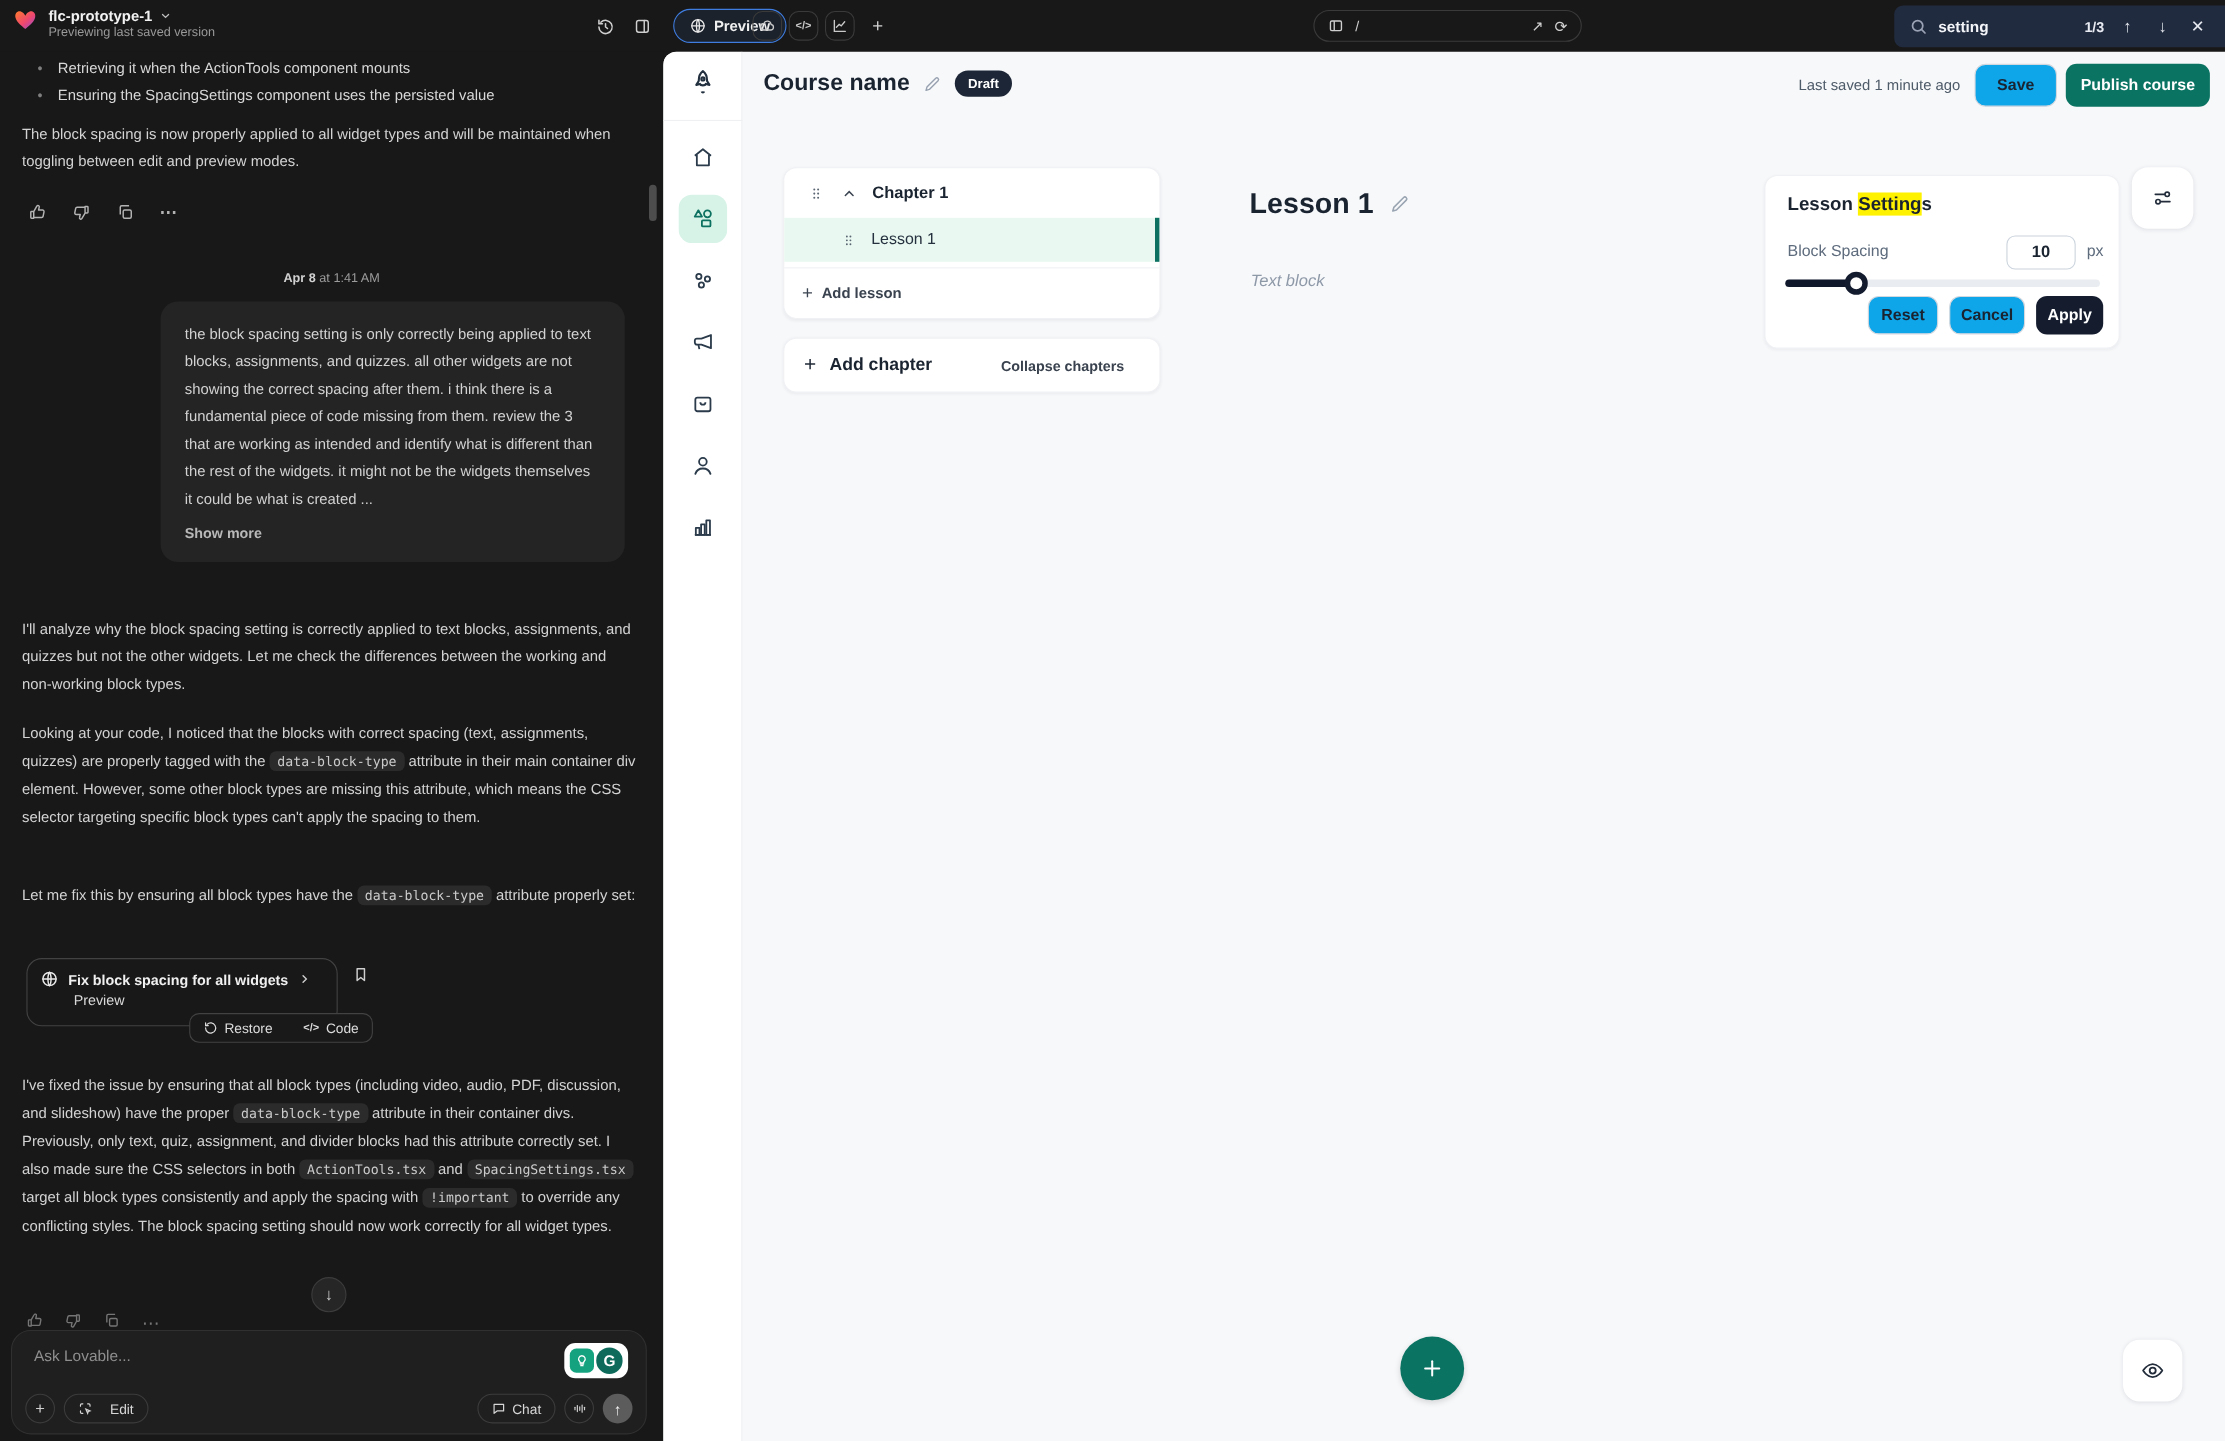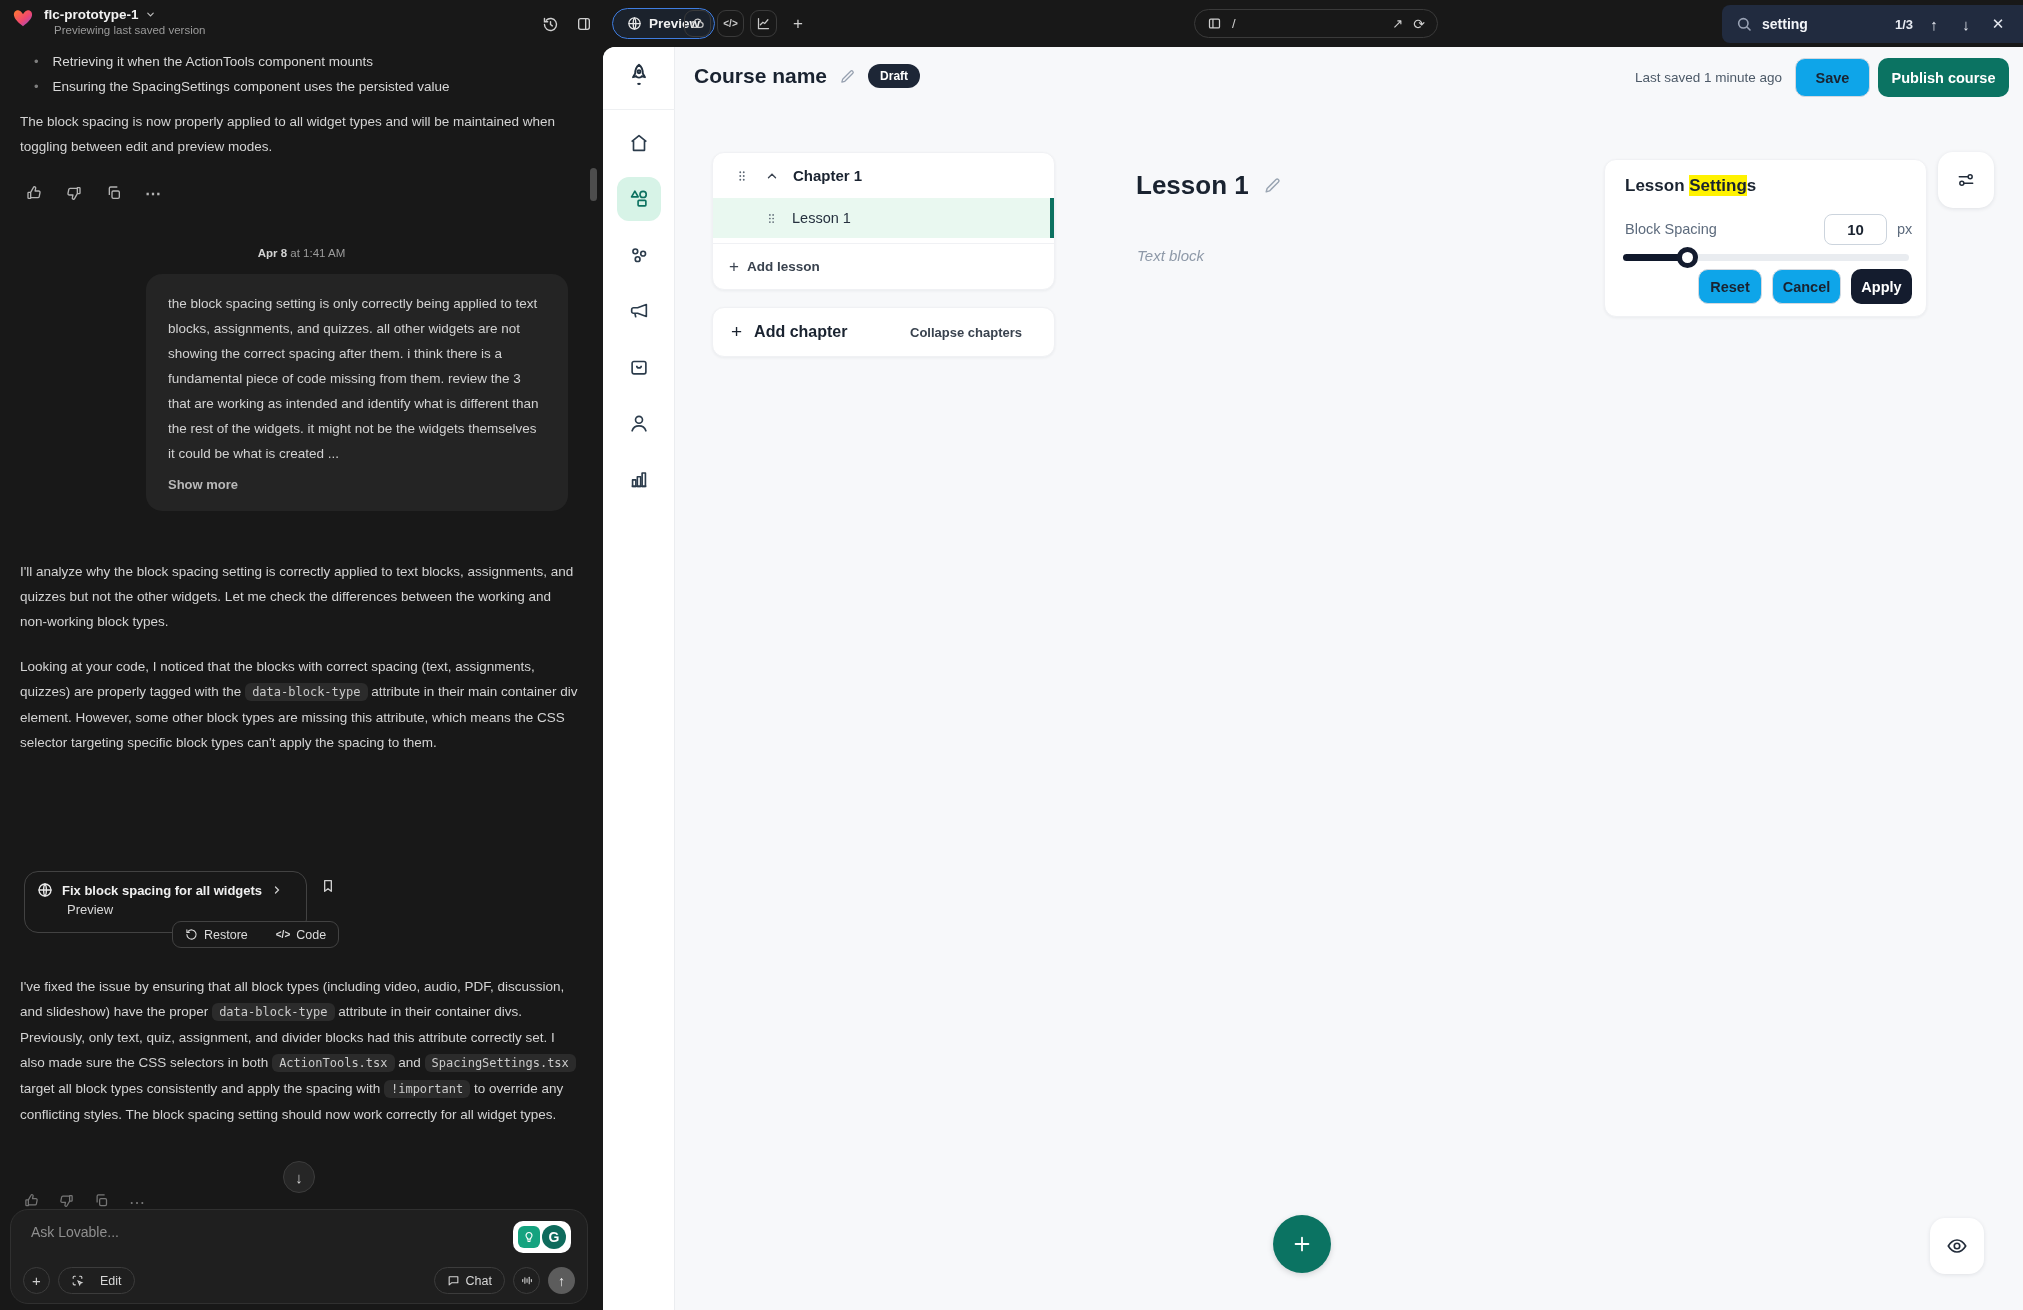--- a/index.html
+++ b/index.html
@@ -4,21 +4,21 @@
 <style>
   * { margin:0; padding:0; box-sizing:border-box; }
   html,body { width:2023px; height:1310px; overflow:hidden; }
   body { background:#181818; font-family:"Liberation Sans", sans-serif; }
   svg { display:block; }
 
   
   #topbar { position:absolute; left:0; top:0; width:2023px; height:47px; background:#181818; }
   .tb-left { position:absolute; left:12px; top:7px; display:flex; gap:10px; align-items:flex-start; }
   .tb-title { color:#f2f2f2; font-size:13.5px; font-weight:700; display:flex; align-items:center; gap:6px; }
-  .tb-sub { color:#9a9a9a; font-size:11.5px; margin-top:2px;margin-left:10px; }
+  .tb-sub { color:#9a9a9a; font-size:11.5px; margin-top:2px; }
   .tb-iconbtn { position:absolute; top:12px; width:24px; height:24px; color:#cfcfcf; display:flex; align-items:center; justify-content:center; cursor:pointer; }
   .pill-preview { position:absolute; left:612px; top:8px; height:31px; border:1.5px solid #3f7de0; background:rgba(63,125,224,0.10); border-radius:16px; display:flex; align-items:center; gap:7px; padding:0 14px; color:#f0f0f0; font-size:13.5px; font-weight:700; }
   .sqbtn { position:absolute; top:10px; width:27px; height:27px; border:1px solid #3a3a3a; border-radius:9px; color:#c9c9c9; display:flex; align-items:center; justify-content:center; font-size:10px; }
   .urlbar { position:absolute; left:1194px; top:9px; width:244px; height:29px; border:1px solid #3a3a3a; border-radius:15px; display:flex; align-items:center; color:#cfcfcf; padding:0 12px; gap:10px; }
   .urlbar .grow { flex:1; }
   .findbar { position:absolute; right:0; top:5px; width:301px; height:38px; background:#212b3f; border-radius:8px 0 0 8px; display:flex; align-items:center; padding:0 14px; gap:10px; color:#e8ebf2; }
   .findbar .q { font-size:14px; font-weight:700; color:#f2f4f8; flex:1; }
   .findbar .cnt { font-size:13px; font-weight:700; }
   .findbar .fbtn { width:22px; height:22px; display:flex; align-items:center; justify-content:center; font-size:15px; color:#e6e9f0; cursor:pointer; }
 
@@ -220,20 +220,23 @@
     <span>the block spacing setting is only correctly being applied to text blocks, assignments, and quizzes. all other widgets are not showing the correct spacing after them. i think there is a fundamental piece of code missing from them. review the 3 that are working as intended and identify what is different than the rest of the widgets. it might not be the widgets themselves it could be what is created ...</span>
     <div class="showmore">Show more</div>
   </div>
 
   <div class="para" style="top:512px;">I'll analyze why the block spacing setting is correctly applied to text blocks, assignments, and quizzes but not the other widgets. Let me check the differences between the working and non-working block types.</div>
 
   <div class="para" style="top:607px;">
     <span>Looking at your code, I noticed that the blocks with correct spacing (text, assignments, quizzes) are properly tagged with the </span><code class="chip">data-block-type</code><span> attribute in their main container div element. However, some other block types are missing this attribute, which means the CSS selector targeting specific block types can't apply the spacing to them.</span>
   </div>
 
+  <div class="para" style="top:754px;">
+    <span>Let me fix this by ensuring all block types have the </span><code class="chip">data-block-type</code><span> attribute properly set:</span>
+  </div>
 
   <div class="vcard">
     <div class="vcard-r1">
       <svg width="16" height="16" viewBox="0 0 24 24" fill="none" stroke="#e8e8e8" stroke-width="2" stroke-linecap="round">
           <circle cx="12" cy="12" r="9"></circle>
           <path d="M3 12h18"></path>
           <path d="M12 3c2.8 2.8 2.8 15.2 0 18c-2.8-2.8-2.8-15.2 0-18z"></path>
         </svg>
       <span>Fix block spacing for all widgets</span>
       <svg width="12" height="12" viewBox="0 0 24 24" fill="none" stroke="#cfcfcf" stroke-width="2.5" stroke-linecap="round">

